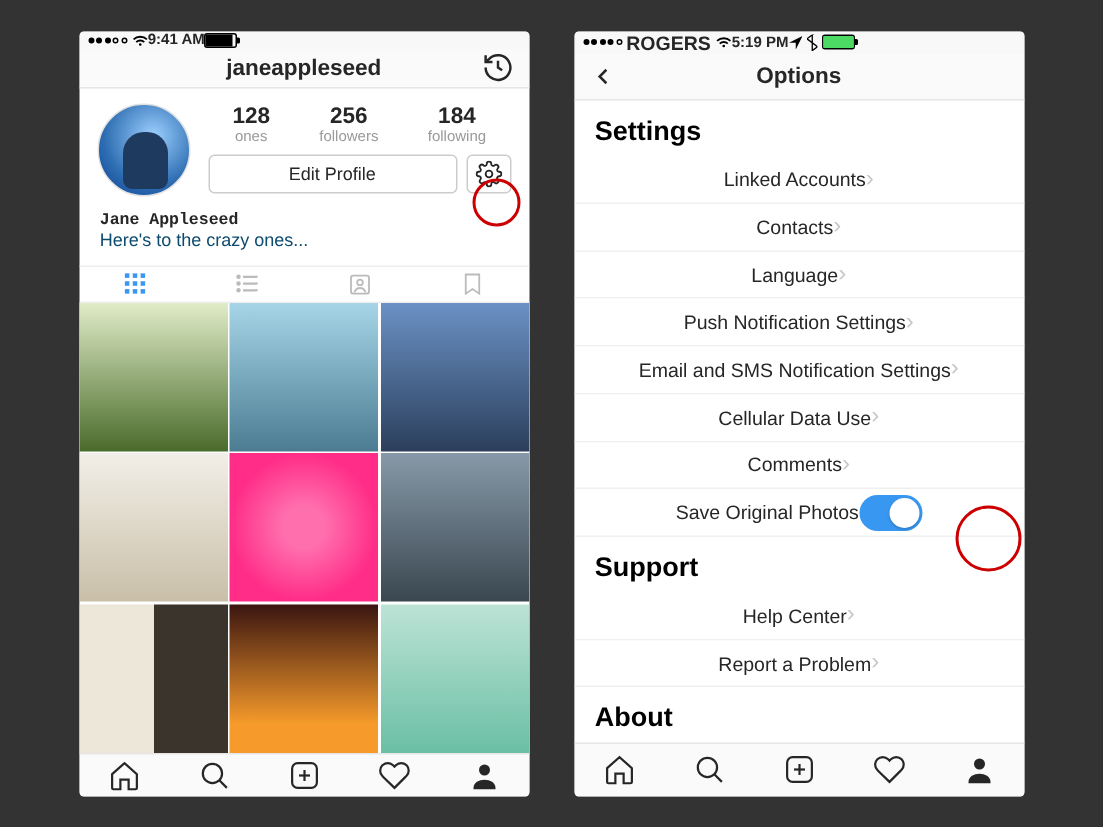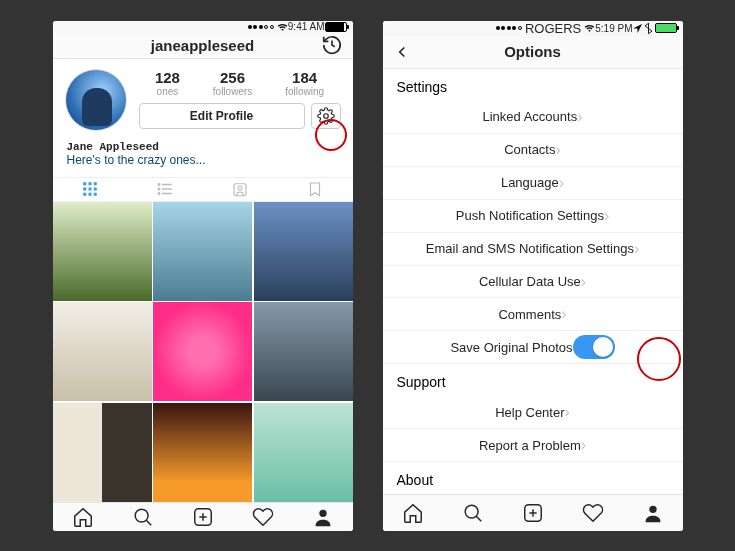--- a/index.html
+++ b/index.html
@@ -24,24 +24,24 @@
     overflow: hidden;
     font-size: 13px;
     color: #262626;
     position: relative;
   }
   .status-bar {
     height: 18px;
     background: #f8f8f8;
     display: flex;
     align-items: center;
-    justify-content: flex-end;
+    justify-content: flex-start;
     padding: 0 6px;
     font-size: 10px;
-    font-weight: 400;
+    font-weight: 700;
   }
   .status-left, .status-right { display: flex; align-items: center; gap: 3px; }
   .dots { display: flex; gap: 1.5px; }
   .dots span { width: 4px; height: 4px; border-radius: 50%; background: #000; }
   .dots span.empty { background: none; border: 0.7px solid #000; }
   .wifi-icon { width: 11px; height: 8px; }
   .batt { width: 22px; height: 10px; border: 1px solid #000; border-radius: 2px; position: relative; }
   .batt::after { content: ''; position: absolute; right: -3px; top: 2px; width: 2px; height: 4px; background: #000; border-radius: 0 1px 1px 0;}
   .batt .fill { height: 100%; background: #000; }
   .batt.green .fill { background: #4cd964; }
@@ -98,21 +98,21 @@
   }
   .edit-btn {
     flex: 1;
     border: 1px solid #ccc;
     border-radius: 4px;
     height: 26px;
     display: flex;
     align-items: center;
     justify-content: center;
     font-size: 12px;
-    font-weight: 700;
+    font-weight: 400;
     background: #fff;
   }
   .gear-btn {
     width: 30px;
     border: 1px solid #ccc;
     border-radius: 4px;
     height: 26px;
     display: flex;
     align-items: center;
     justify-content: center;
@@ -154,22 +154,22 @@
   .bottom-nav .bn {
     flex: 1;
     display: flex;
     align-items: center;
     justify-content: center;
   }
 
   
   .section-header {
     padding: 10px 14px 6px 14px;
-    font-weight: 400;
-    font-size: 14px;
+    font-weight: 700;
+    font-size: 18px;
     color: #000;
     background: #fff;
   }
   .list-row {
     height: 38px;
     padding: 0 14px;
     display: flex;
     align-items: center;
     justify-content: center;
     border-bottom: 1px solid #efefef;

